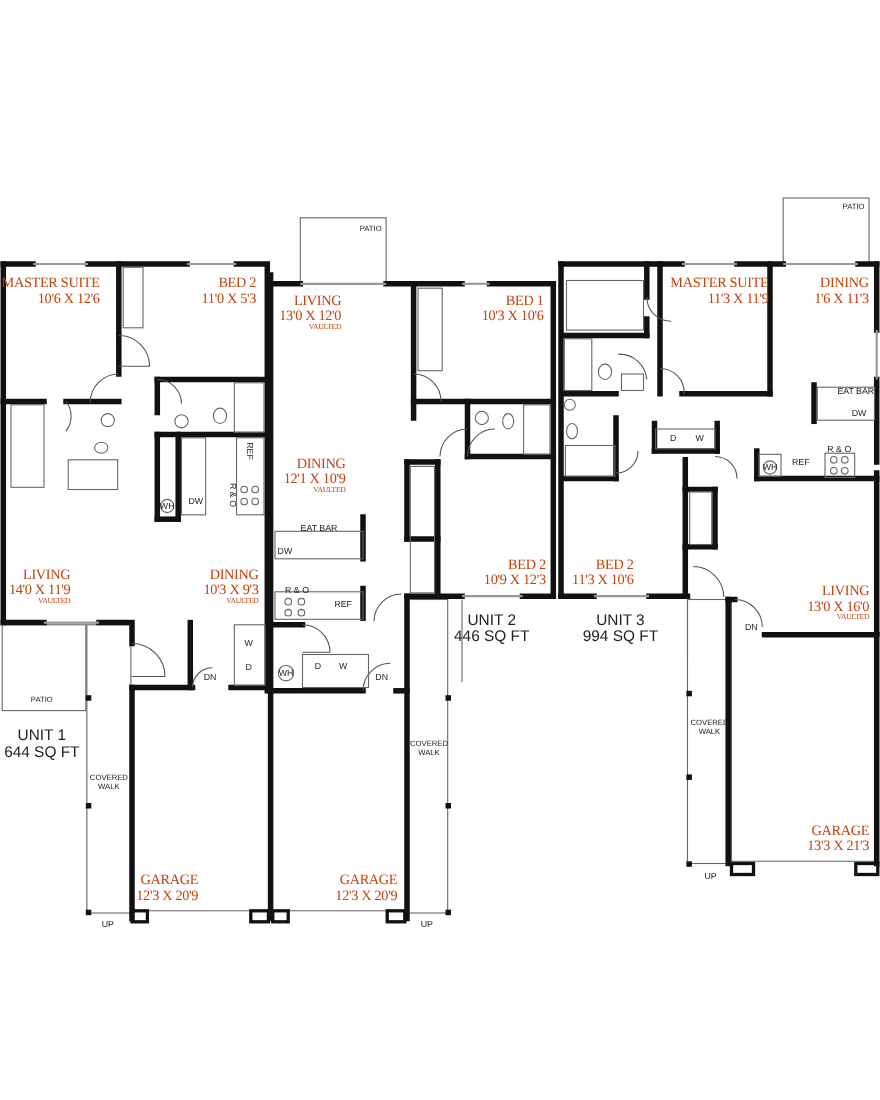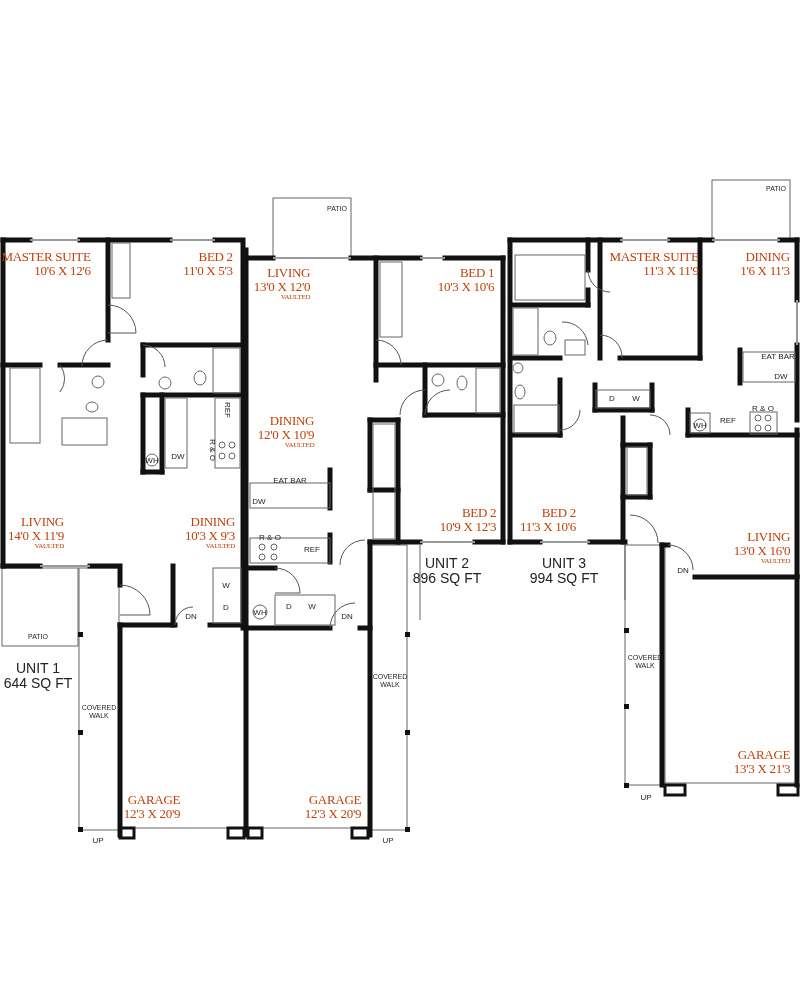--- a/index.html
+++ b/index.html
@@ -266,34 +266,34 @@
   <span class="name">LIVING</span>
   <span class="dim">13'0 X 12'0</span>
   <span class="note">VAULTED</span>
 </div>
 <div class="lbl" style="left:466px;top:266px;">
   <span class="name">BED 1</span>
   <span class="dim">10'3 X 10'6</span>
 </div>
 <div class="lbl" style="left:286px;top:414px;">
   <span class="name">DINING</span>
-  <span class="dim">12'0 X 10'9</span>
+  <span class="dim">12'1 X 10'9</span>
   <span class="note">VAULTED</span>
 </div>
 <div class="lbl" style="left:468px;top:506px;">
   <span class="name">BED 2</span>
   <span class="dim">10'9 X 12'3</span>
 </div>
 <div class="lbl" style="left:333px;top:793px;">
   <span class="name">GARAGE</span>
   <span class="dim">12'3 X 20'9</span>
 </div>
 <div class="unit" style="left:447px;top:556px;text-align:center;">
   <span style="display:block">UNIT 2</span>
-  <span style="display:block">896 SQ FT</span>
+  <span style="display:block">446 SQ FT</span>
 </div>
 <div class="small" style="left:390px;top:673px;">
   <span style="display:block">COVERED</span>
   <span style="display:block">WALK</span>
 </div>
 
 <div class="small" style="left:776px;top:185px;">PATIO</div>
 <div class="lbl" style="left:654px;top:250px;">
   <span class="name">MASTER SUITE</span>
   <span class="dim">11'3 X 11'9</span>

